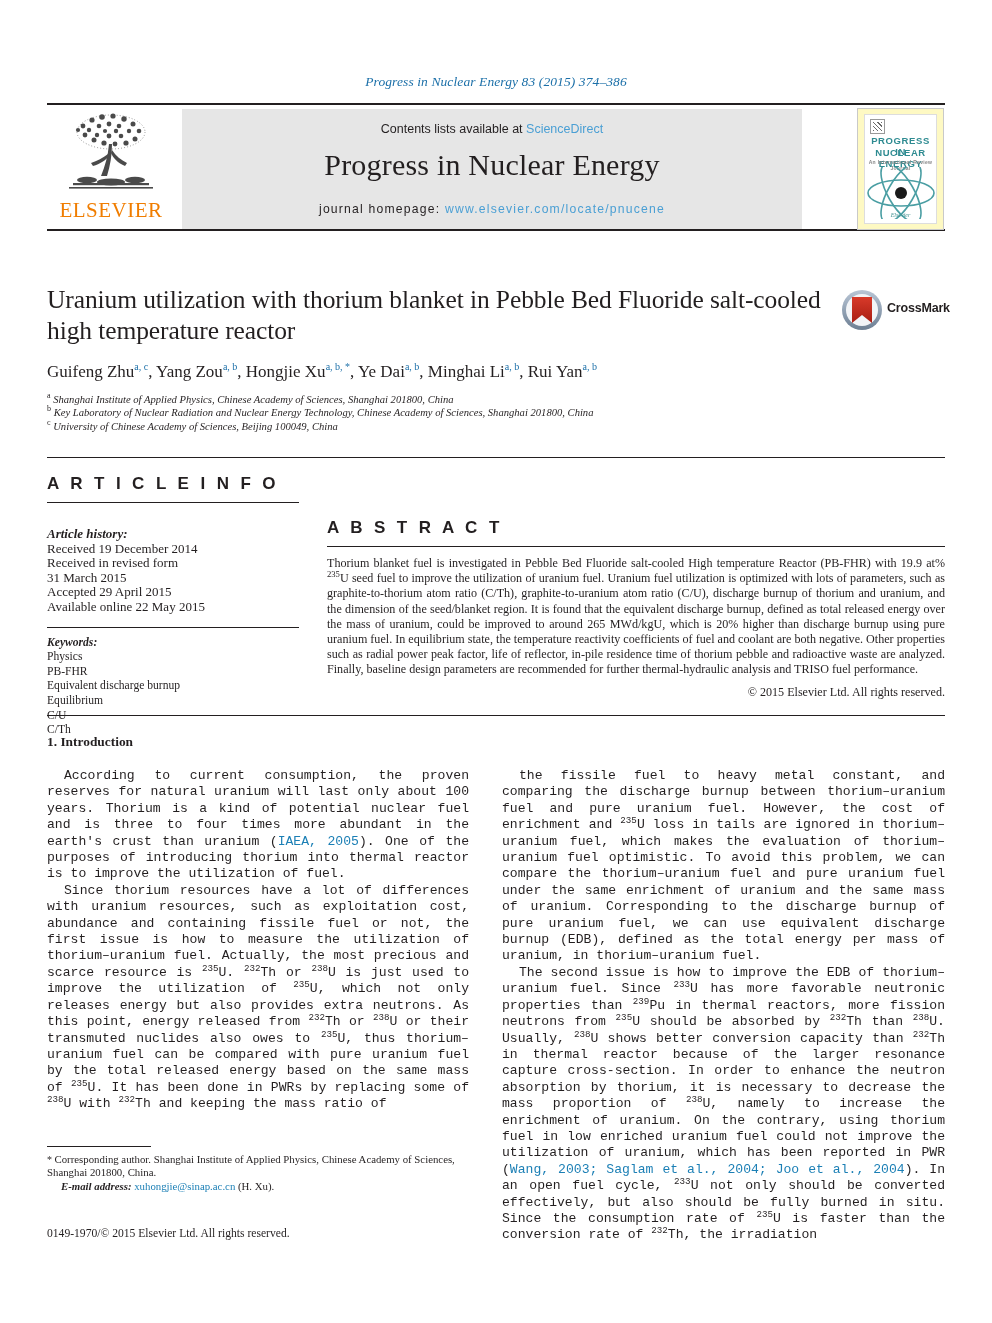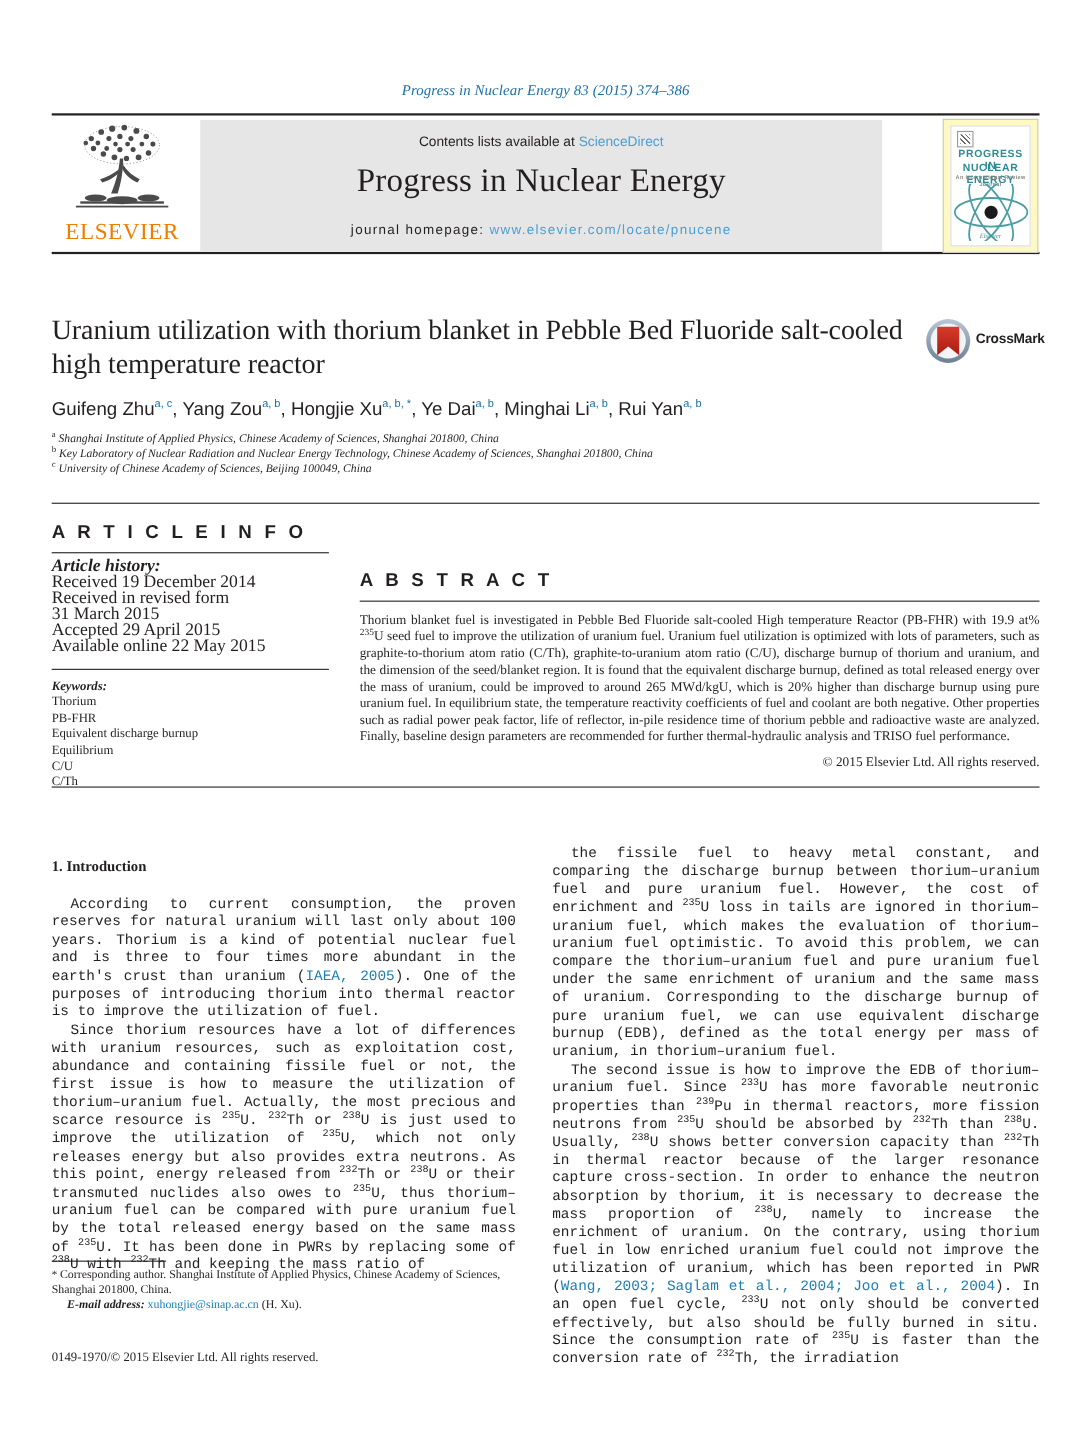--- a/index.html
+++ b/index.html
@@ -216,21 +216,21 @@
     font-family: "Liberation Serif", serif;
     font-size: 25.5px;
     line-height: 31px;
     color: #231f20;
     margin: 0;
     font-weight: normal;
     letter-spacing: -0.1px;
   }
   .authors {
     margin-top: 15px;
-    font-family: Liberation Sans, sans-serif;
+    font-family: Liberation Serif, serif;
     font-size: 17px;
     color: #231f20;
     line-height: 22px;
   }
   .authors sup {
     color: #1b6fa8;
     font-size: 10px;
     vertical-align: super;
     line-height: 0;
   }
@@ -304,23 +304,23 @@
     font-size: 17px;
     font-weight: bold;
     letter-spacing: 3.4px;
     color: #231f20;
   }
   .sec-rule {
     margin-top: 8px;
     border-top: 1.6px solid #231f20;
   }
   .hist-block {
-    margin-top: 5px;
-    font-family: "Liberation Serif", serif;
-    font-size: 16px;
+    margin-top: 24px;
+    font-family: "Liberation Serif", serif;
+    font-size: 13px;
     line-height: 14.6px;
     color: #231f20;
   }
   .hist-block .lbl {
     font-style: italic;
     font-weight: bold;
   }
   .kw-rule {
     margin-top: 12px;
     border-top: 0.9px solid #231f20;
@@ -362,21 +362,21 @@
     position: absolute;
     top: 715px;
     left: 47px;
     width: 898px;
     border-top: 0.8px solid #231f20;
   }
 
   
   .body-left {
     position: absolute;
-    top: 780px;
+    top: 734px;
     left: 47px;
     width: 422px;
   }
   .body-right {
     position: absolute;
     top: 768px;
     left: 502px;
     width: 443px;
   }
   .body-heading {
@@ -580,21 +580,21 @@
           <div>Received in revised form</div>
           <div>31 March 2015</div>
           <div>Accepted 29 April 2015</div>
           <div>Available online 22 May 2015</div>
         </div>
     </div>
     <div class="kw-rule"></div>
     <div class="kw-block">
       <div class="lbl">Keywords:</div>
       <div>
-          <div>Thorium</div>
+          <div>Physics</div>
           <div>PB-FHR</div>
           <div>Equivalent discharge burnup</div>
           <div>Equilibrium</div>
           <div>C/U</div>
           <div>C/Th</div>
         </div>
     </div>
   </div>
 
   <div class="abs-col">

